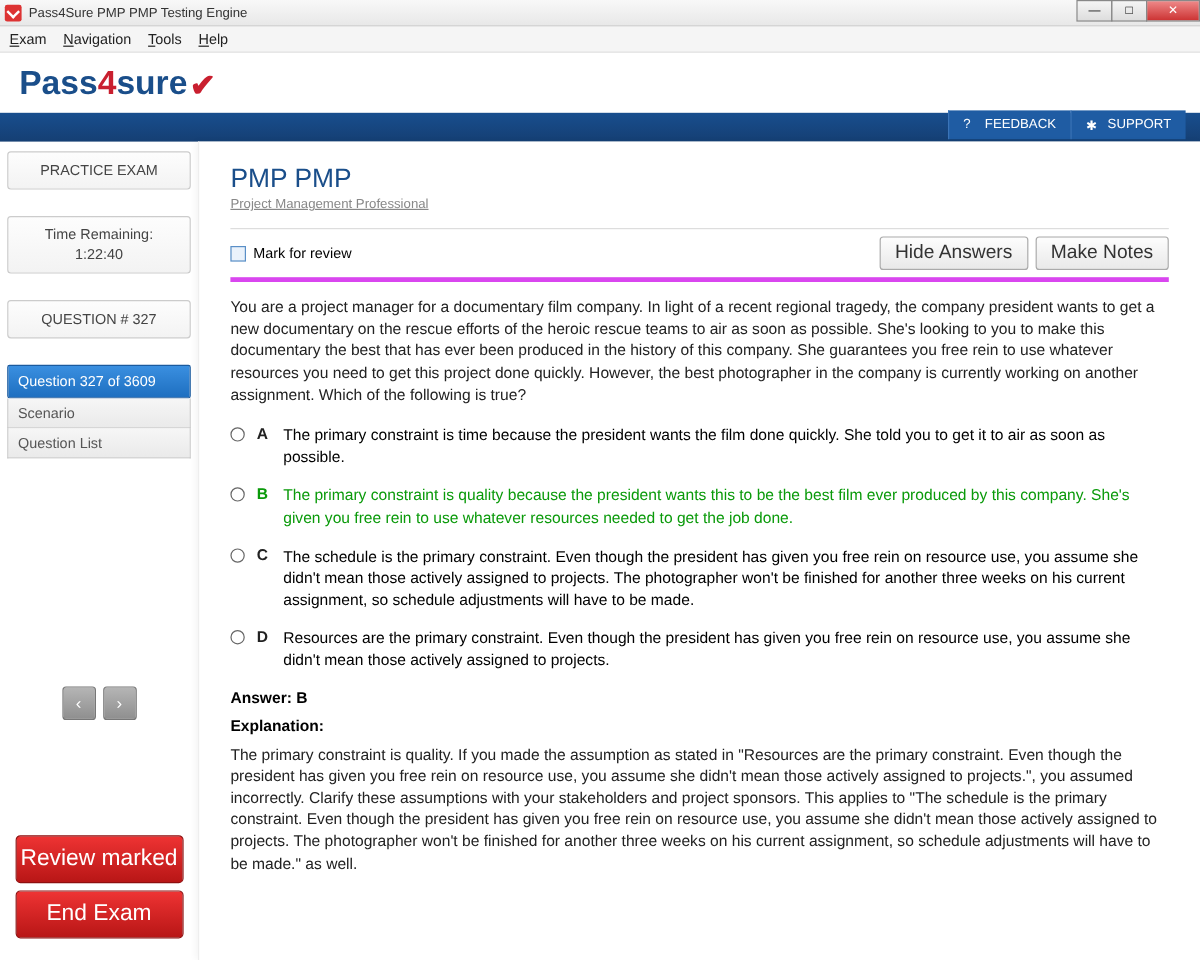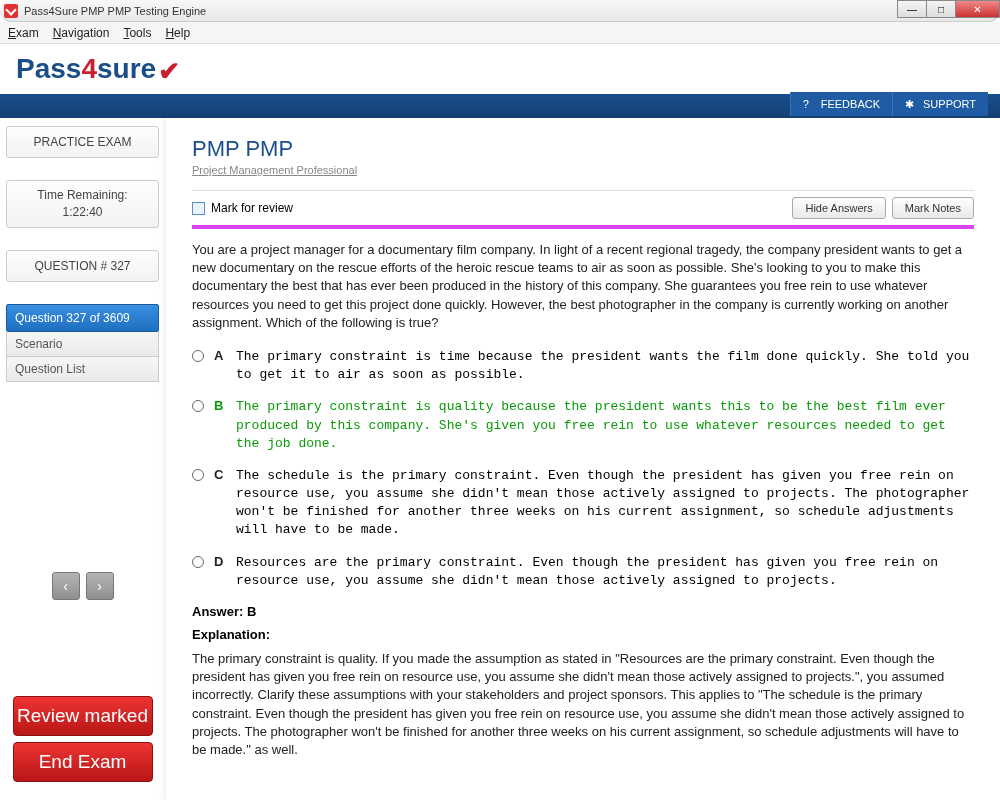--- a/index.html
+++ b/index.html
@@ -1,18 +1,18 @@
 <!DOCTYPE html>
 <html><head>
 <meta charset="utf-8">
 <style>
 * { box-sizing: border-box; margin: 0; padding: 0; }
 body { font-family: Arial, sans-serif; font-size: 12px; background: #fff; width: 1000px; height: 800px; overflow: hidden; }
 
-.titlebar { height: 22px; background: linear-gradient(#f8f8f8,#e8e8e8); border-bottom: 1px solid #ccc; display: flex; align-items: center; padding: 4px 4px; position: relative; border-radius: 11px; }
+.titlebar { height: 22px; background: linear-gradient(#f8f8f8,#e8e8e8); border-bottom: 1px solid #ccc; display: flex; align-items: center; padding: 4px 4px; position: relative; }
 .titlebar .icon { width: 14px; height: 14px; background: #d33; border-radius: 2px; margin-right: 6px; position: relative; }
 .titlebar .icon::after { content:""; position:absolute; width:6px; height:6px; border:2px solid #fff; border-top:none; border-left:none; transform:rotate(45deg); top:2px; left:3px;}
 .titlebar .title { color: #333; font-size: 11px; }
 .winbtns { position: absolute; right: 0; top: 0; display: flex; }
 .winbtn { width: 30px; height: 18px; border: 1px solid #888; margin-left: -1px; display:flex; align-items:center; justify-content:center; font-size:10px; background: linear-gradient(#f5f5f5,#ddd); }
 .winbtn.close { background: linear-gradient(#e88,#c33); color:#fff; width:45px; }
 
 .menubar { height: 22px; background: #f5f5f5; display: flex; align-items: center; padding: 0 8px; gap: 14px; font-size: 12px; color: #222; border-bottom: 1px solid #ddd;}
 .menubar span { cursor: default; }
 .menubar span u { text-decoration: underline; }
@@ -39,27 +39,27 @@
 .nav-arrow { width:28px; height:28px; background: linear-gradient(#b5b5b5,#8f8f8f); border:1px solid #777; border-radius:3px; color:#fff; display:flex; align-items:center; justify-content:center; font-size:14px;}
 .red-btns { margin-top:auto; display:flex; flex-direction:column; gap:6px; padding-bottom:10px;}
 .red-btn { background: linear-gradient(#e33,#b81616); color:#fff; border:1px solid #8e0f0f; border-radius:4px; padding:8px 0; text-align:center; font-size:19px; width:140px; margin:0 auto;}
 
 .main { flex:1; background:#fff; border-left:1px solid #eee; padding: 18px 26px 10px 26px; position:relative; box-shadow: -2px 0 6px rgba(0,0,0,0.05);}
 .exam-title { color:#1a4e8a; font-size:22px; font-weight:normal; margin-bottom:2px;}
 .exam-sub { color:#888; font-size:11px; margin-bottom:14px;text-decoration:underline;}
 .toolbar { display:flex; align-items:center; border-top:1px solid #ddd; border-bottom:4px solid #d946ef; padding:6px 0; margin-bottom:12px;}
 .chk { width:13px; height:13px; border:1px solid #5a8fc7; background:#eaf2fb; margin-right:6px; display:inline-block;}
 .toolbar .right-btns { margin-left:auto; display:flex; gap:6px;}
-.tiny-btn { border:1px solid #aaa; background:linear-gradient(#fdfdfd,#e9e9e9); border-radius:3px; padding:4px 12px; font-size:11px; color:#333;}
+.tiny-btn { border:1px solid #aaa; background:linear-gradient(#fdfdfd,#e9e9e9); border-radius:3px; padding:4px 12px; font-size:16px; color:#333;}
 .q-text { font-size:13px; color:#222; line-height:1.4; margin-bottom:16px;}
 .options { font-size:13px;}
 .opt { display:flex; gap:10px; margin-bottom:14px; align-items:flex-start;}
 .radio { width:12px; height:12px; border:1px solid #666; border-radius:50%; margin-top:2px; flex-shrink:0;}
 .letter { font-weight:bold; width:12px; flex-shrink:0; color:#222;}
-.opt-text { flex:1; line-height:1.4;font-family:Liberation Mono, monospace;}
+.opt-text { flex:1; line-height:1.4;}
 .opt.correct .letter, .opt.correct .opt-text { color:#0a9a0a; }
 .ans-label { font-weight:bold; font-size:13px; margin-top:6px; margin-bottom:8px;}
 .exp-label { font-weight:bold; font-size:13px; margin-bottom:8px;}
 .exp-text { font-size:13px; line-height:1.4; color:#222;}
 </style>
 </head>
 <body>
 
 <div class="titlebar">
   <span class="icon"></span>
@@ -120,21 +120,21 @@
 
   <div class="main">
     <div class="exam-title">PMP PMP</div>
     <div class="exam-sub">Project Management Professional</div>
 
     <div class="toolbar">
       <span class="chk"></span>
       <span>Mark for review</span>
       <div class="right-btns">
         <div class="tiny-btn">Hide Answers</div>
-        <div class="tiny-btn">Mark Notes</div>
+        <div class="tiny-btn">Make Notes</div>
       </div>
     </div>
 
     <div class="q-text">You are a project manager for a documentary film company. In light of a recent regional tragedy, the company president wants to get a new documentary on the rescue efforts of the heroic rescue teams to air as soon as possible. She's looking to you to make this documentary the best that has ever been produced in the history of this company. She guarantees you free rein to use whatever resources you need to get this project done quickly. However, the best photographer in the company is currently working on another assignment. Which of the following is true?</div>
 
     <div class="options">
       <div class="opt">
         <span class="radio"></span>
         <span class="letter">A</span>
         <span class="opt-text">The primary constraint is time because the president wants the film done quickly. She told you to get it to air as soon as possible.</span>

